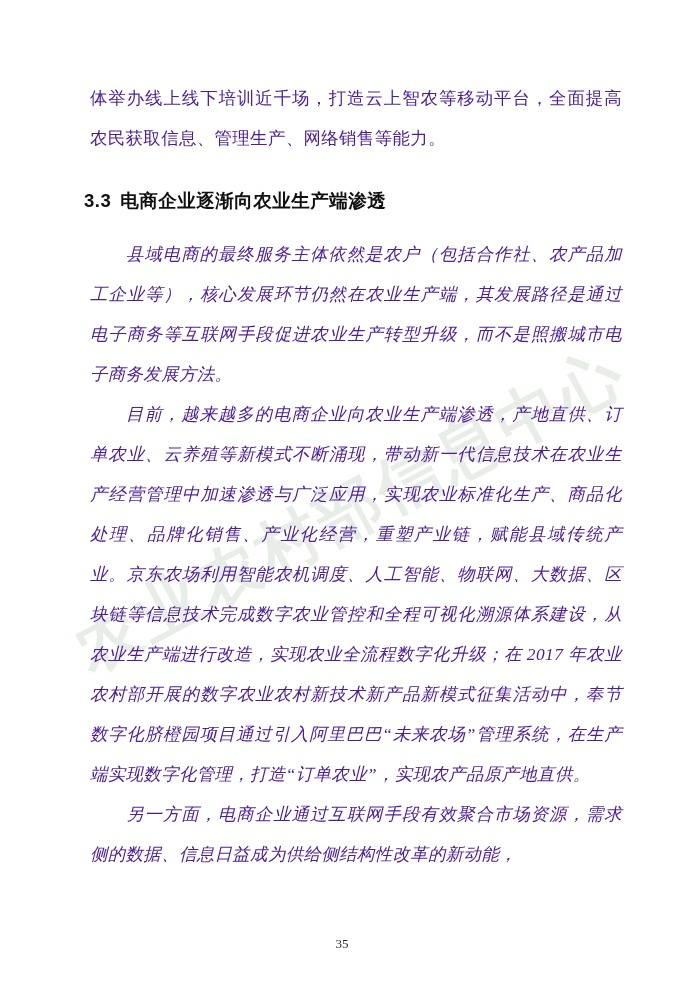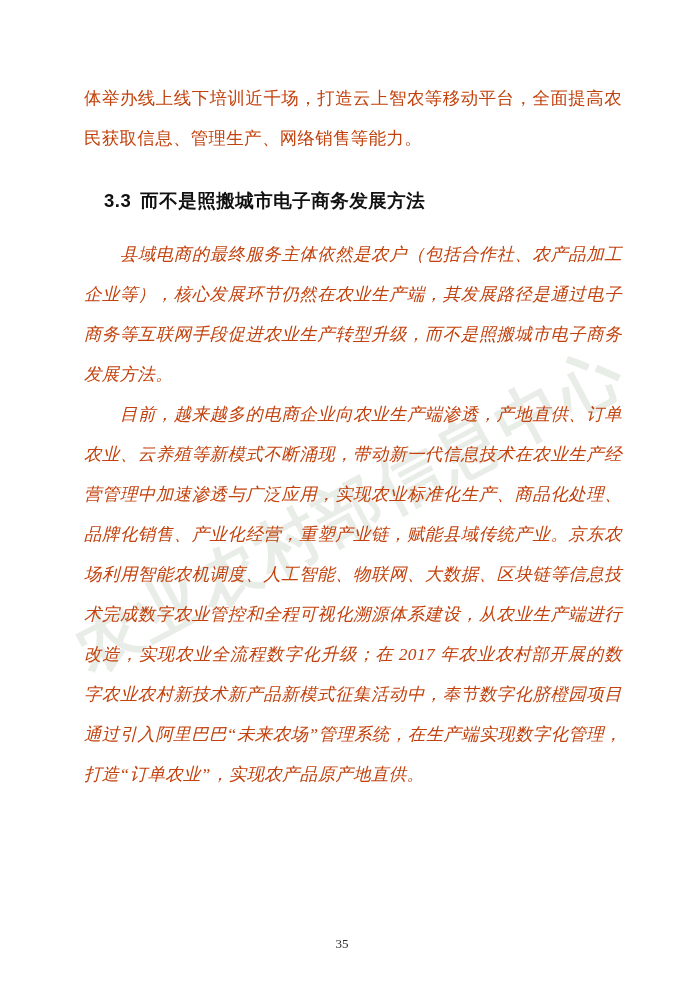--- a/index.html
+++ b/index.html
@@ -43,44 +43,43 @@
     letter-spacing: 4px;
     color: #b9c7b4;
     transform: rotate(-28deg);
     white-space: nowrap;
   }
   .content {
     position: relative;
     z-index: 2;
   }
   p.body-text {
-    margin: 0 0 0 0;
+    margin: 0 0 0 6px;
     font-size: 17.4px;
     line-height: 40px;
     text-align: justify;
     text-justify: inter-ideograph;
     letter-spacing: 0.4px;
-    color: #c2410c;
+    color: #4c1d95;
   }
   p.indent {
     text-indent: 36px;
     font-style: italic;
   }
   h2.heading {
     font-family: "Liberation Sans", "DejaVu Sans", sans-serif;
     font-size: 18.5px;
     font-weight: 700;
     margin: 26px 0 16px 0;
     line-height: 34px;
     letter-spacing: 0.5px;
     color: #111111;
   }
   h2.heading .num {
     margin-right: 9px;
-    margin-left: 20px;
   }
   .page-number {
     position: absolute;
     left: 0;
     right: 16px;
     bottom: 37px;
     text-align: center;
     font-family: "Liberation Serif", serif;
     font-size: 13px;
     color: #2a2a2a;
@@ -94,25 +93,26 @@
 
   <div class="watermark">
     <span>农业农村部信息中心</span>
   </div>
 
   <div class="content">
 
     <p class="body-text">体举办线上线下培训近千场，打造云上智农等移动平台，全面提高农民获取信息、管理生产、网络销售等能力。</p>
 
     <h2 class="heading">
-      <span class="num">3.3</span><span>而不是照搬城市电子商务发展方法</span>
+      <span class="num">3.3</span><span>电商企业逐渐向农业生产端渗透</span>
     </h2>
 
     <p class="body-text indent">县域电商的最终服务主体依然是农户（包括合作社、农产品加工企业等），核心发展环节仍然在农业生产端，其发展路径是通过电子商务等互联网手段促进农业生产转型升级，而不是照搬城市电子商务发展方法。</p>
 
     <p class="body-text indent">目前，越来越多的电商企业向农业生产端渗透，产地直供、订单农业、云养殖等新模式不断涌现，带动新一代信息技术在农业生产经营管理中加速渗透与广泛应用，实现农业标准化生产、商品化处理、品牌化销售、产业化经营，重塑产业链，赋能县域传统产业。京东农场利用智能农机调度、人工智能、物联网、大数据、区块链等信息技术完成数字农业管控和全程可视化溯源体系建设，从农业生产端进行改造，实现农业全流程数字化升级；在 2017 年农业农村部开展的数字农业农村新技术新产品新模式征集活动中，奉节数字化脐橙园项目通过引入阿里巴巴“未来农场”管理系统，在生产端实现数字化管理，打造“订单农业”，实现农产品原产地直供。</p>
 
+    <p class="body-text indent">另一方面，电商企业通过互联网手段有效聚合市场资源，需求侧的数据、信息日益成为供给侧结构性改革的新动能，</p>
 
   </div>
 
   <div class="page-number">35</div>
 
 </div>
 
 </body></html>

